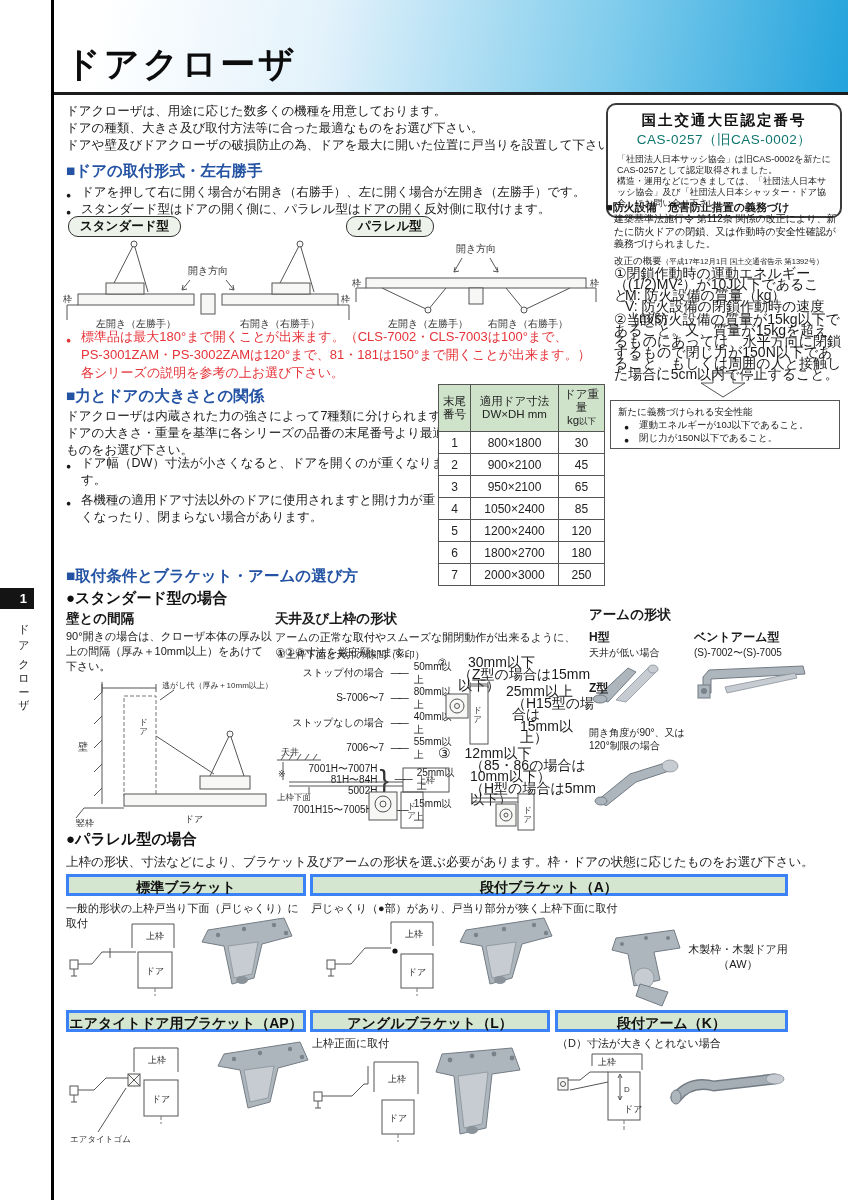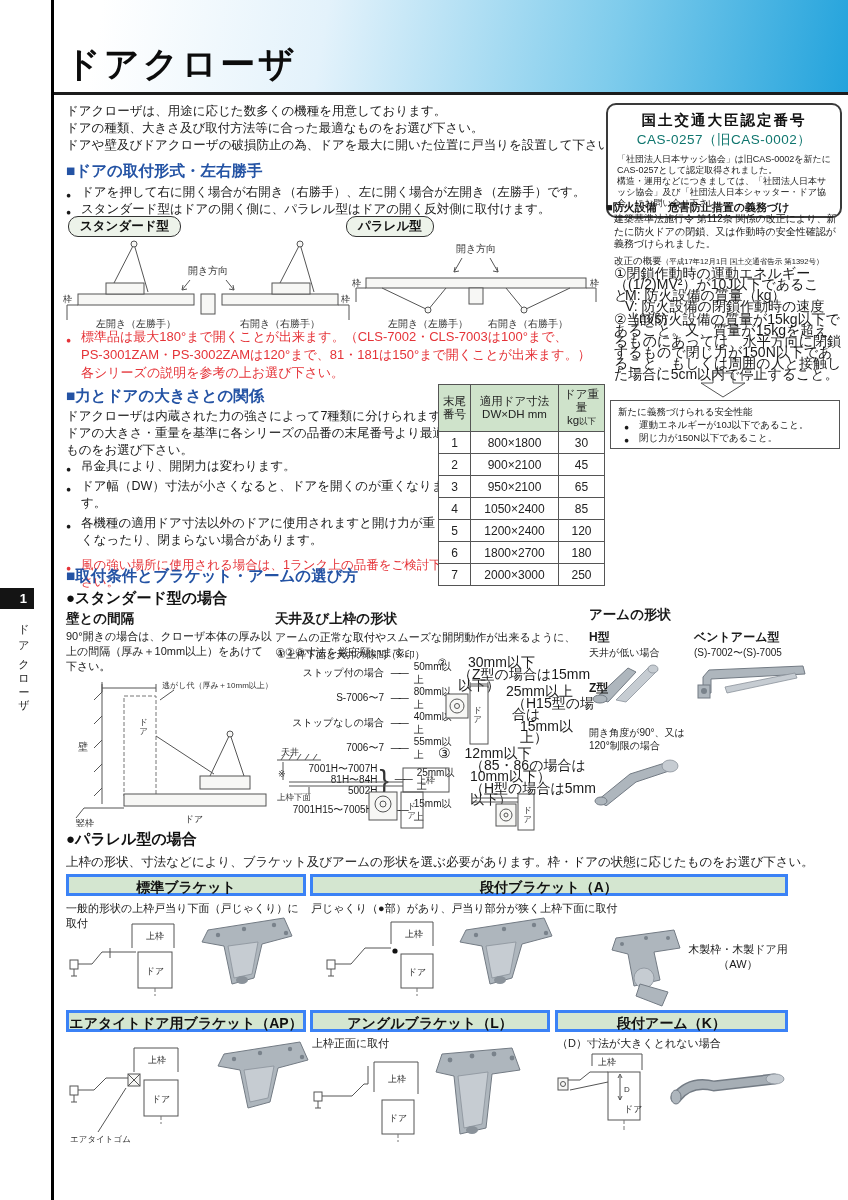--- a/index.html
+++ b/index.html
@@ -132,24 +132,22 @@
     <div>各シリーズの説明を参考の上お選び下さい。</div>
   </div>
 
   <div class="abs h-blue" style="left:66px;top:386px;">■力とドアの大きさとの関係</div>
   <div class="abs t12" style="left:66px;top:408px;">
     <div>ドアクローザは内蔵された力の強さによって7種類に分けられます。</div>
     <div>ドアの大きさ・重量を基準に各シリーズの品番の末尾番号より最適な</div>
     <div>ものをお選び下さい。</div>
   </div>
   <div class="abs t12" style="left:66px;top:452px;width:380px;">
-    <div class="bullet" style="margin-top:6px;">吊金具により、開閉力は変わります。</div>
     <div class="bullet" style="margin-top:3px;">ドア幅（DW）寸法が小さくなると、ドアを開くのが重くなります。</div>
     <div class="bullet" style="margin-top:3px;">各機種の適用ドア寸法以外のドアに使用されますと開け力が重くなったり、閉まらない場合があります。</div>
-    <div class="bullet red" style="margin-top:8px;">風の強い場所に使用される場合は、1ランク上の品番をご検討下さい。</div>
   </div>
 
   <table class="spec abs" style="left:438px;top:384px;">
     <colgroup>
         <col style="width:32px">
         <col style="width:88px">
         <col style="width:46px">
       </colgroup>
     <thead>
       <tr>

